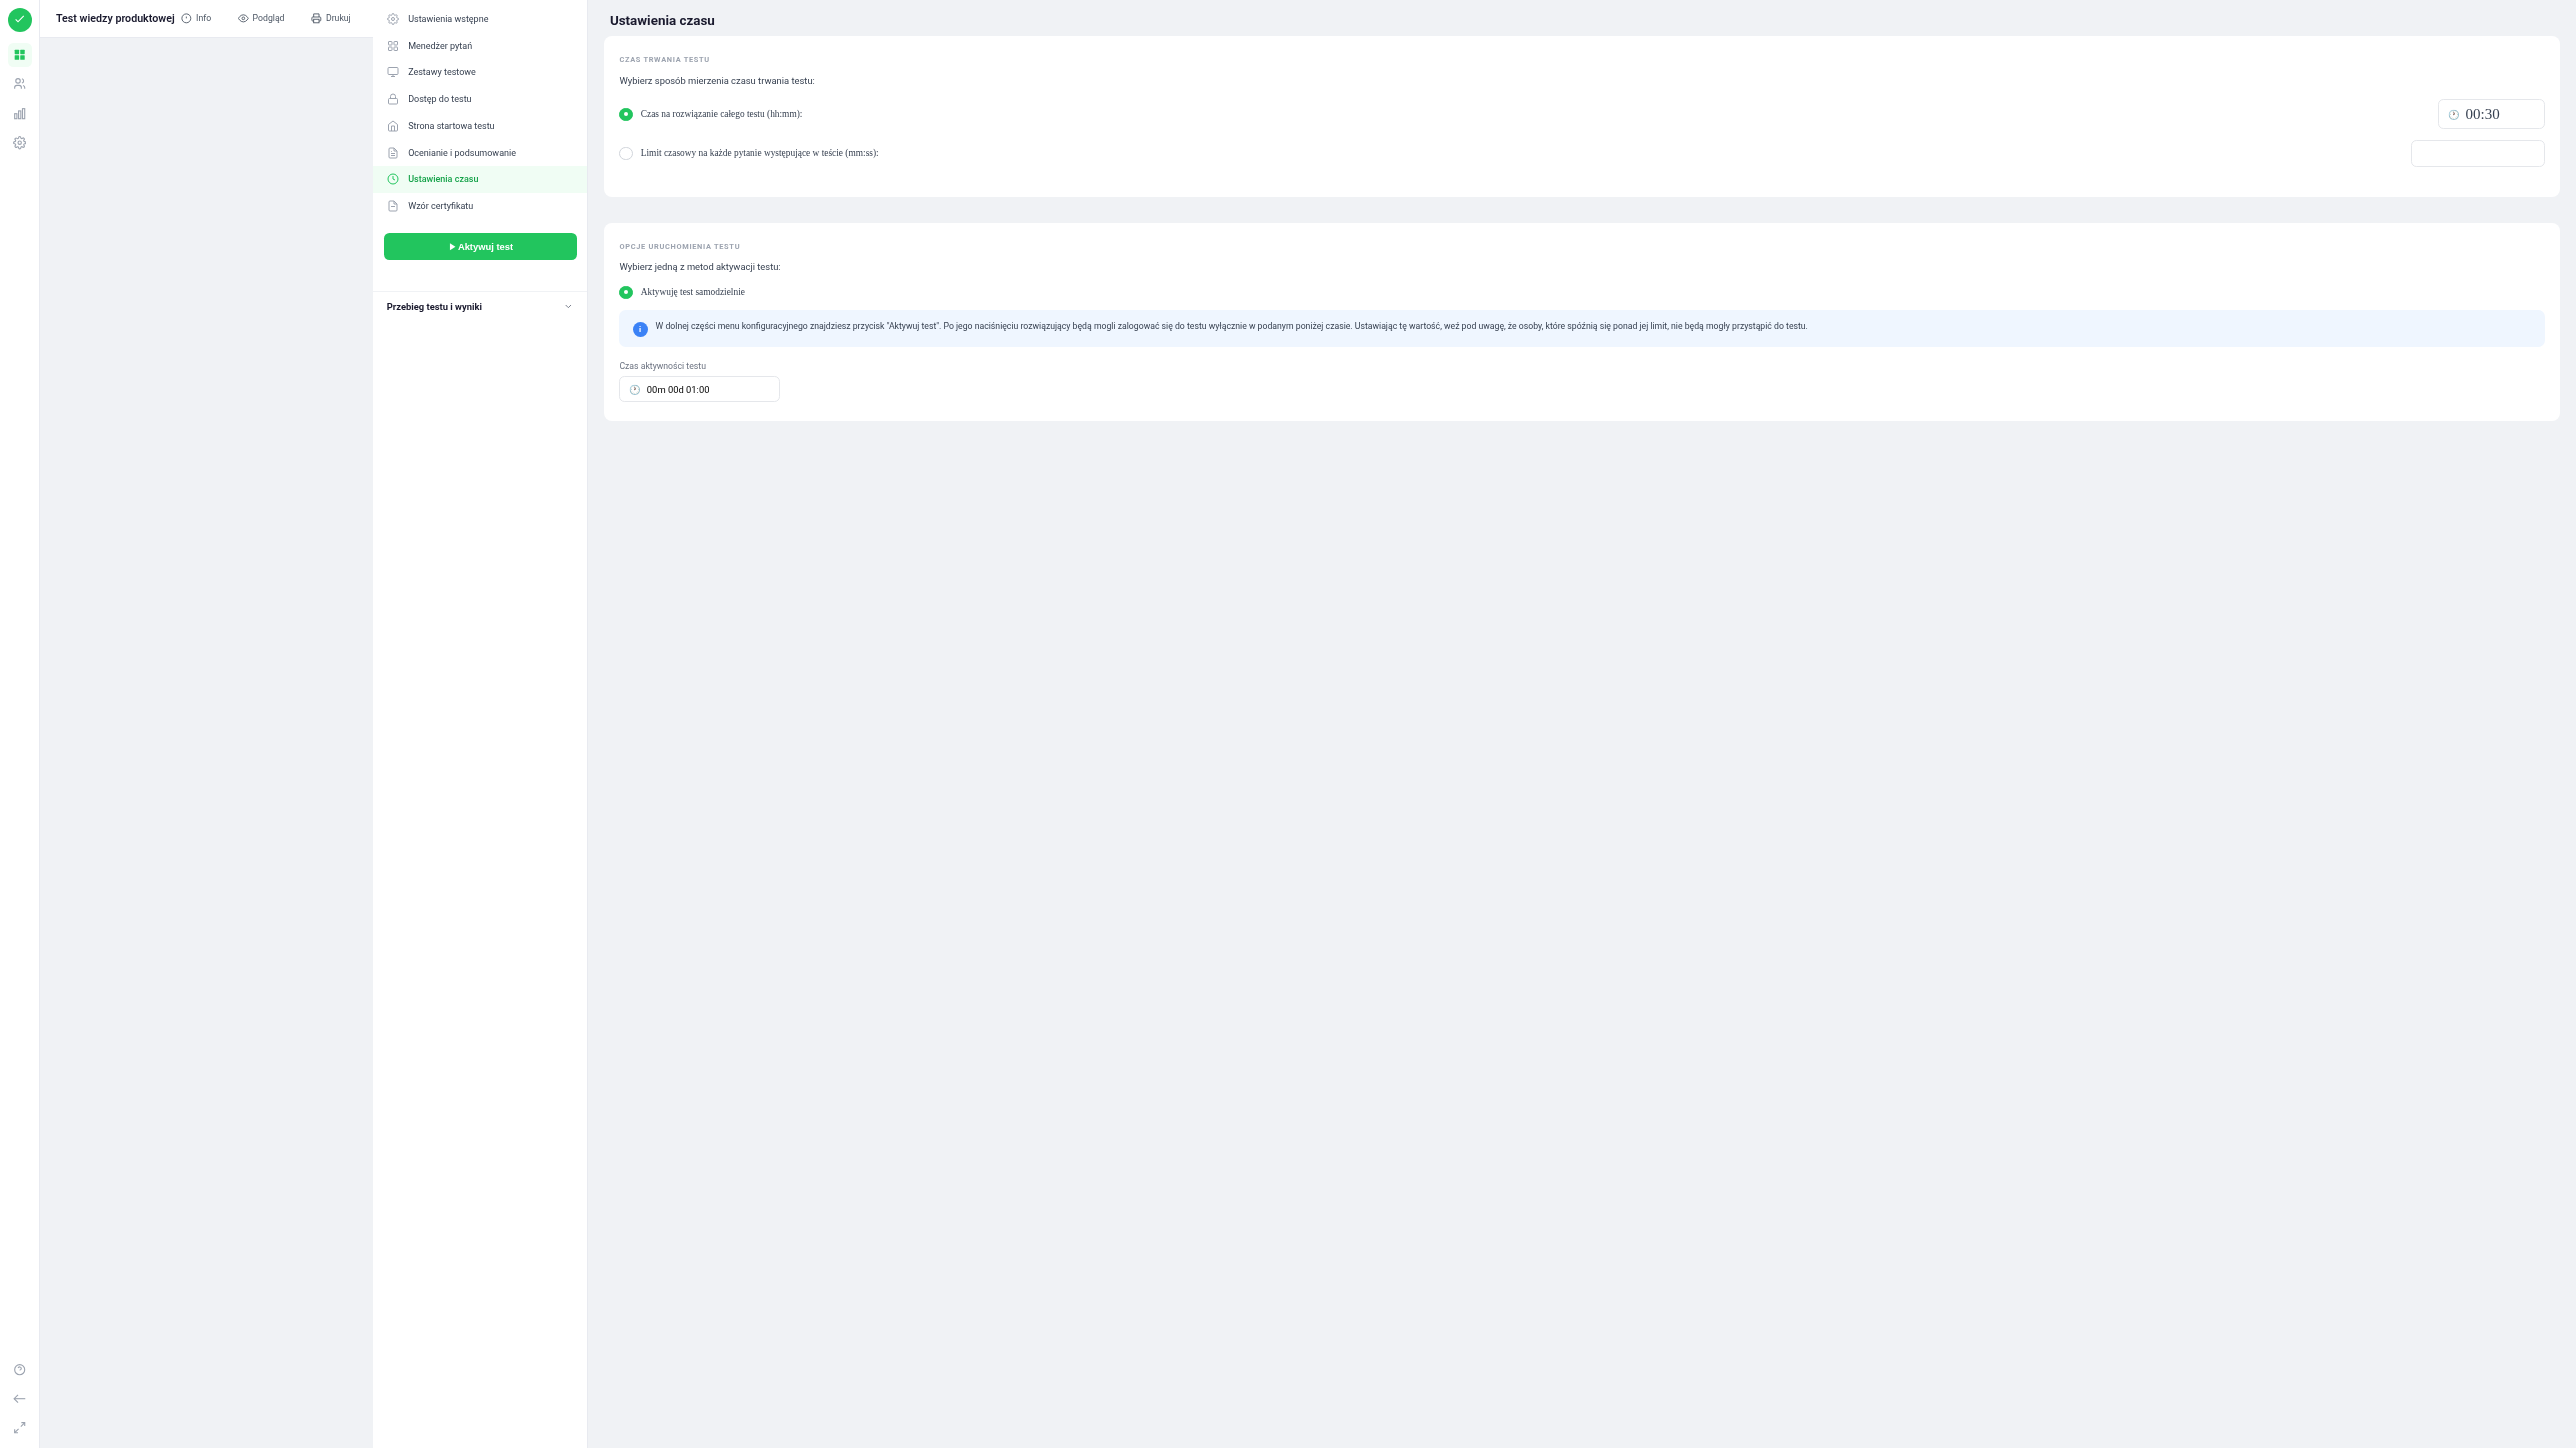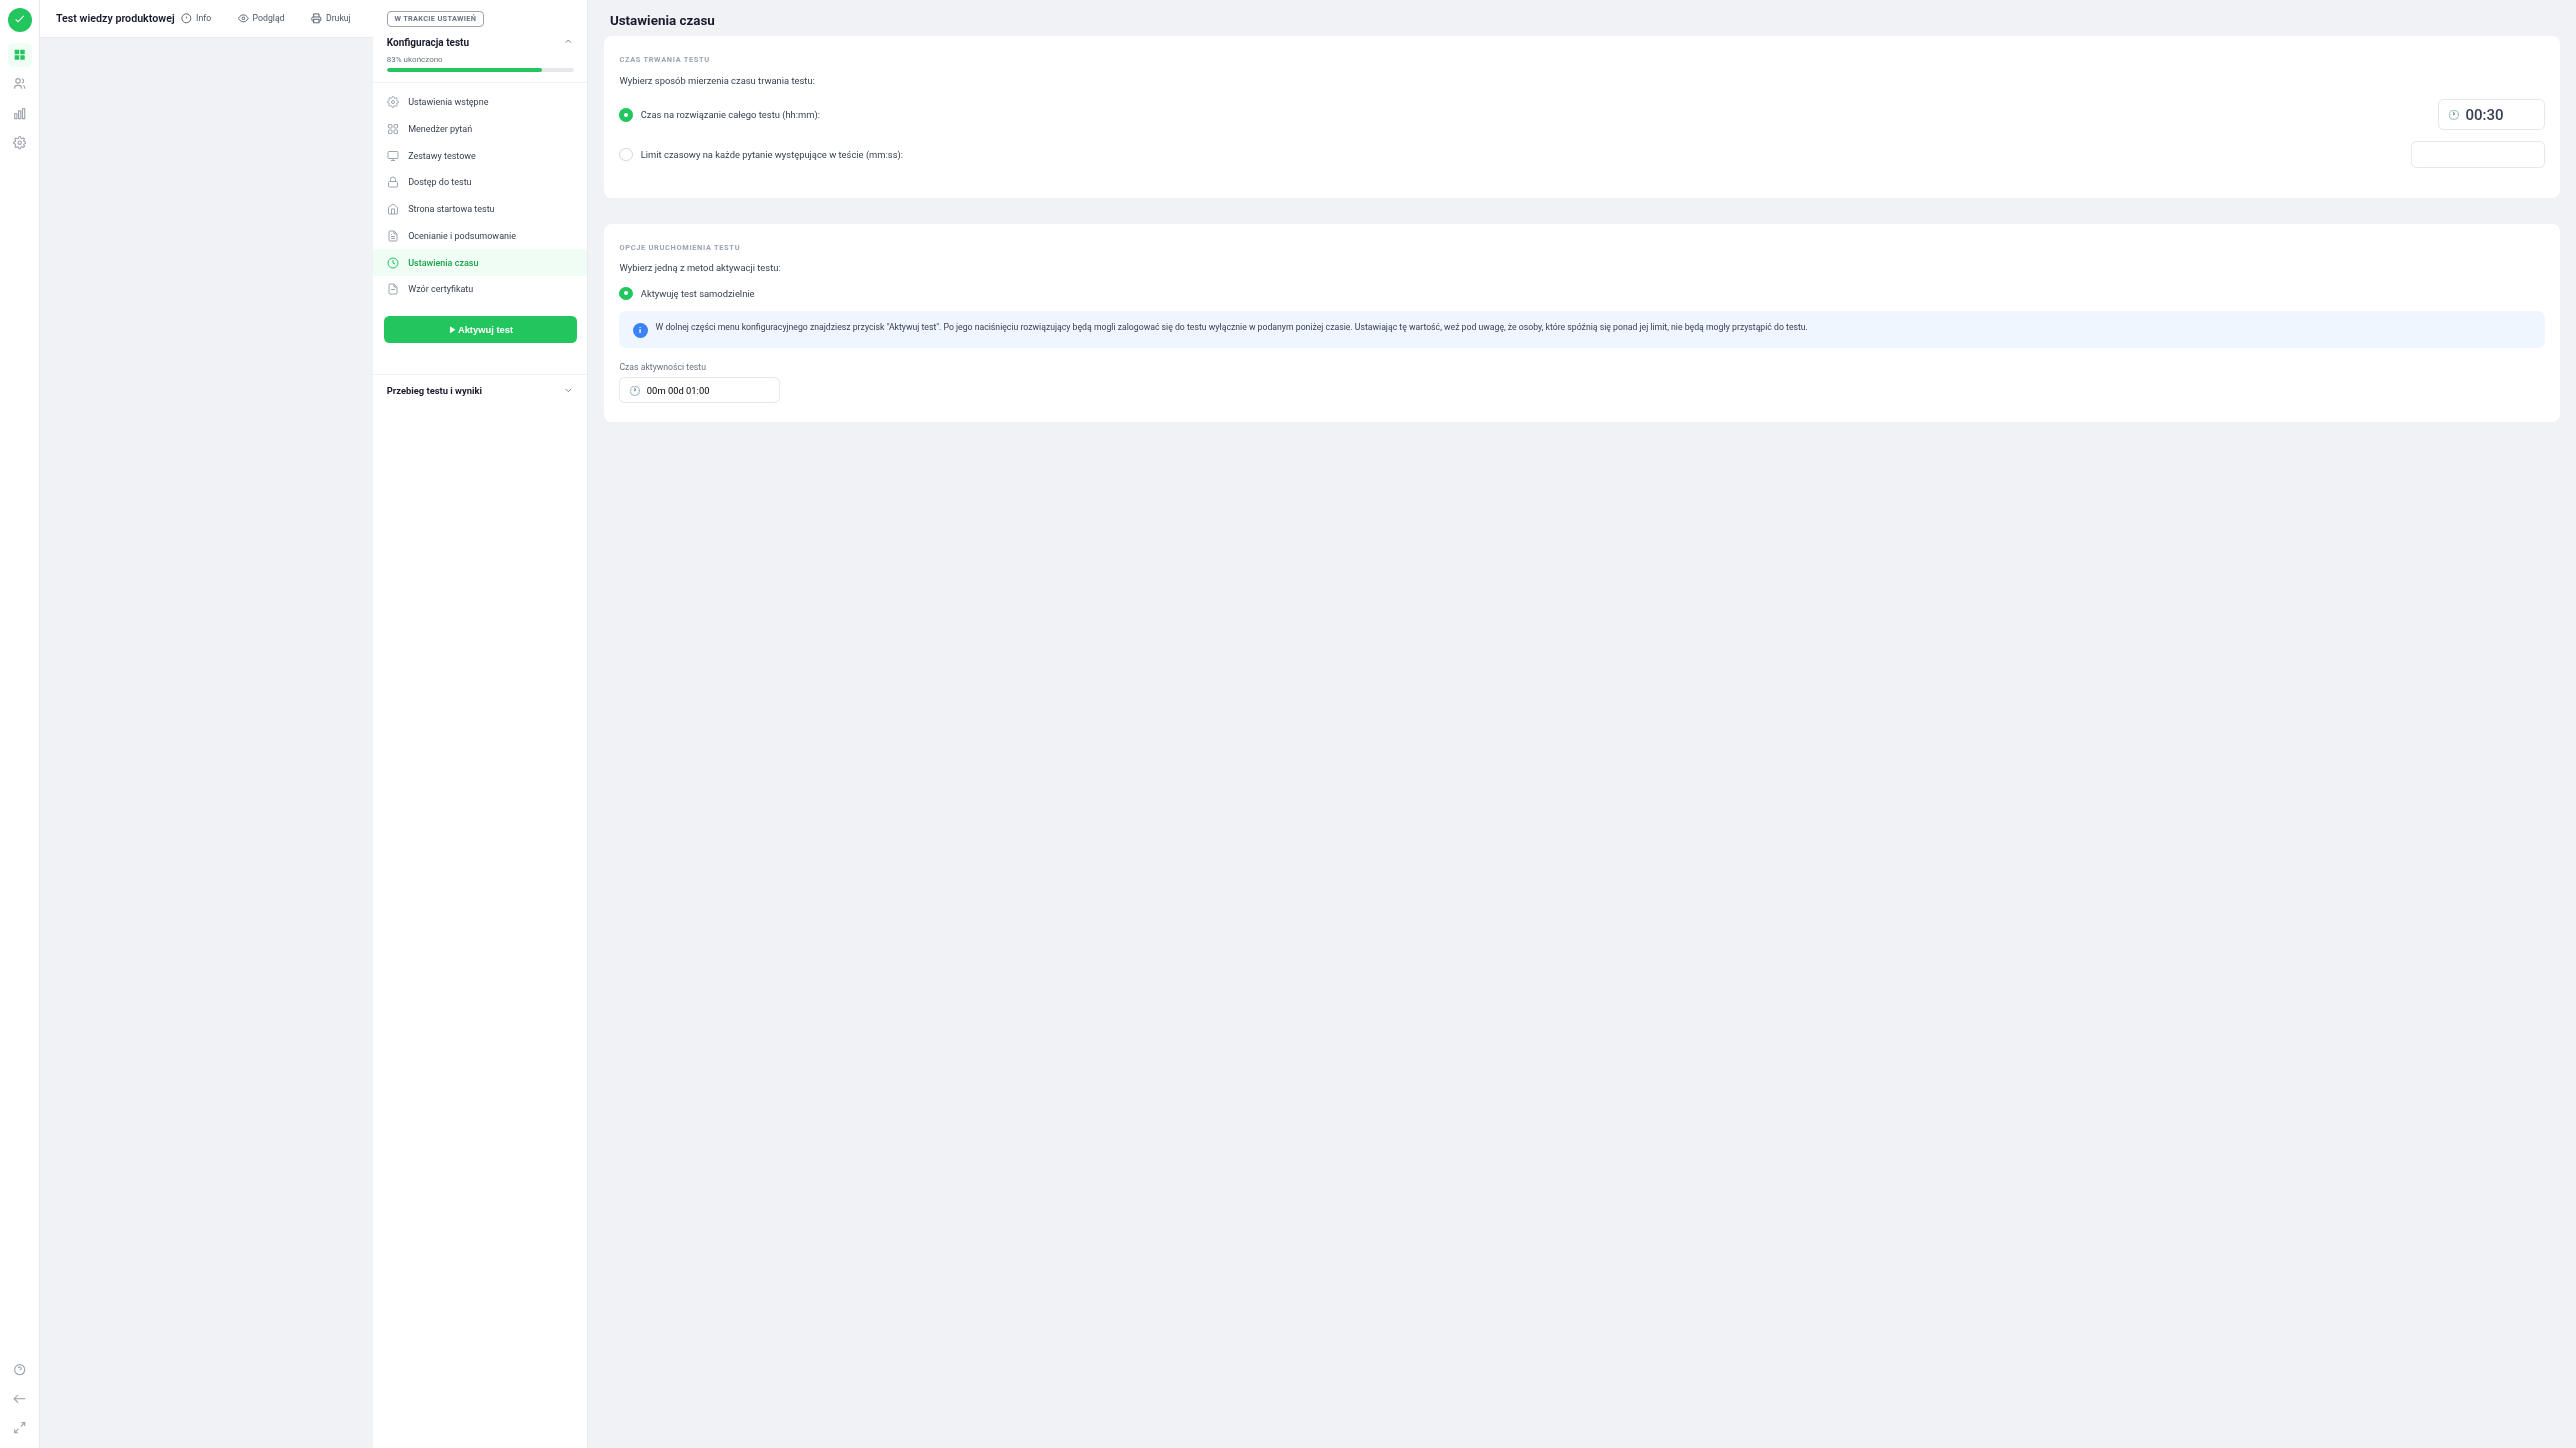--- a/index.html
+++ b/index.html
@@ -241,20 +241,21 @@
       font-size: 9.4px;
       color: #374151;
       margin-bottom: 13.4px;
     }
 
     .radio-option {
       display: flex;
       align-items: center;
       gap: 8px;
       margin-bottom: 10.7px;
+      font-family: Liberation Serif, serif;
     }
     .radio-circle {
       width: 13.4px; height: 13.4px;
       border-radius: 50%;
       border: 1.3px solid #d1d5db;
       flex-shrink: 0;
       display: flex; align-items: center; justify-content: center;
       cursor: pointer;
     }
     .radio-circle.selected {
@@ -430,37 +431,20 @@
             <rect x="6" y="14" width="12" height="8"></rect>
           </svg>
         <span>Drukuj</span>
       </div>
     </div>
   </div>
 
   <div class="content-area">
 
     <div class="left-panel">
-      <div class="panel-header">
-        <div class="status-badge">W TRAKCIE USTAWIEŃ</div>
-        <div class="section-header">
-          <div class="section-title">Konfiguracja testu</div>
-          <div>
-            <svg width="10.7" height="10.7" viewBox="0 0 24 24" fill="none" stroke="#6b7280" stroke-width="2">
-                <polyline points="18 15 12 9 6 15"></polyline>
-              </svg>
-          </div>
-        </div>
-        <div class="progress-area">
-          <div class="progress-label">83% ukończono</div>
-          <div class="progress-bar-bg">
-            <div class="progress-bar-fill" style="width: 83%"></div>
-          </div>
-        </div>
-      </div>
 
       <div class="nav-list">
 
         <div class="nav-item">
           <span class="nav-icon">
             <svg width="12" height="12" viewBox="0 0 24 24" fill="none" stroke="currentColor" stroke-width="2">
                 <circle cx="12" cy="12" r="3"></circle>
                 <path d="M19.4 15a1.65 1.65 0 00.33 1.82l.06.06a2 2 0 010 2.83 2 2 0 01-2.83 0l-.06-.06a1.65 1.65 0 00-1.82-.33 1.65 1.65 0 00-1 1.51V21a2 2 0 01-4 0v-.09A1.65 1.65 0 009 19.4a1.65 1.65 0 00-1.82.33l-.06.06a2 2 0 01-2.83-2.83l.06-.06A1.65 1.65 0 004.68 15a1.65 1.65 0 00-1.51-1H3a2 2 0 010-4h.09A1.65 1.65 0 004.6 9a1.65 1.65 0 00-.33-1.82l-.06-.06a2 2 0 012.83-2.83l.06.06A1.65 1.65 0 009 4.68a1.65 1.65 0 001-1.51V3a2 2 0 014 0v.09a1.65 1.65 0 001 1.51 1.65 1.65 0 001.82-.33l.06-.06a2 2 0 012.83 2.83l-.06.06A1.65 1.65 0 0019.4 9a1.65 1.65 0 001.51 1H21a2 2 0 010 4h-.09a1.65 1.65 0 00-1.51 1z"></path>
               </svg>
           </span>

